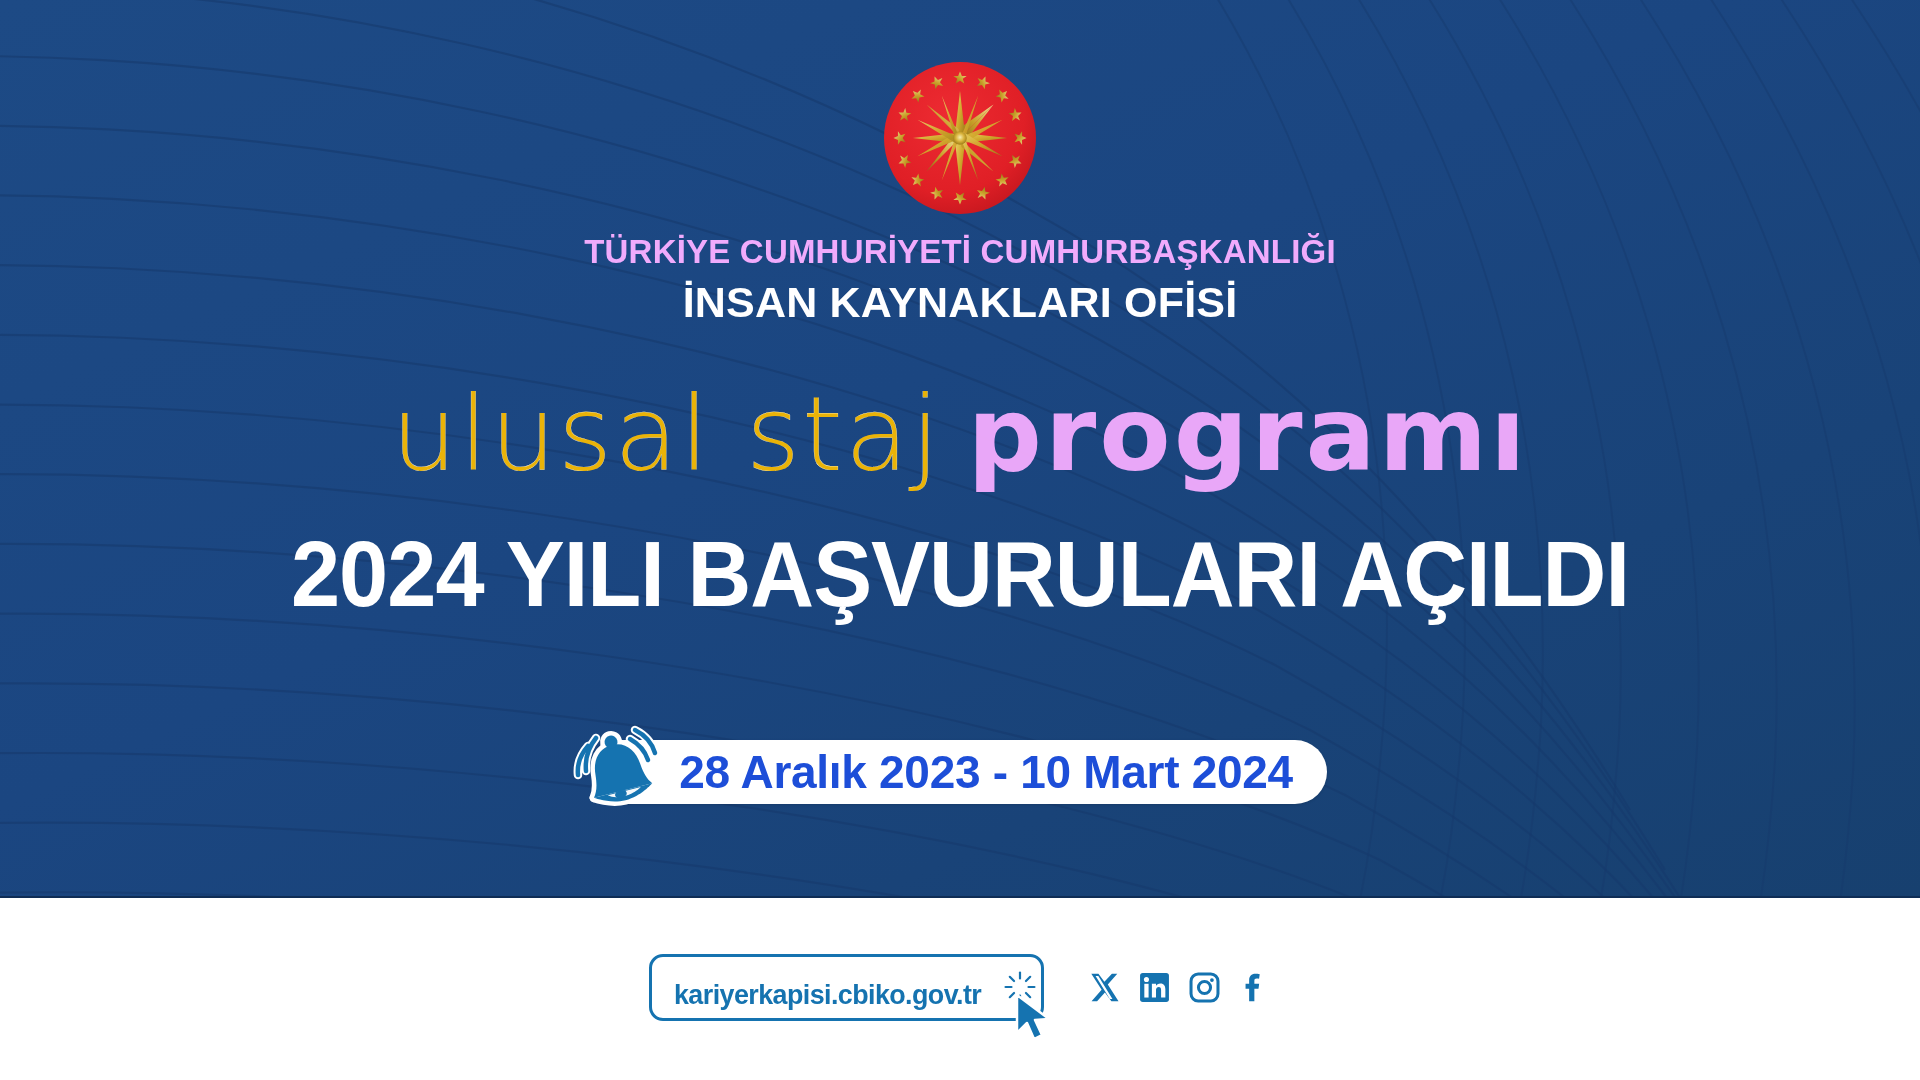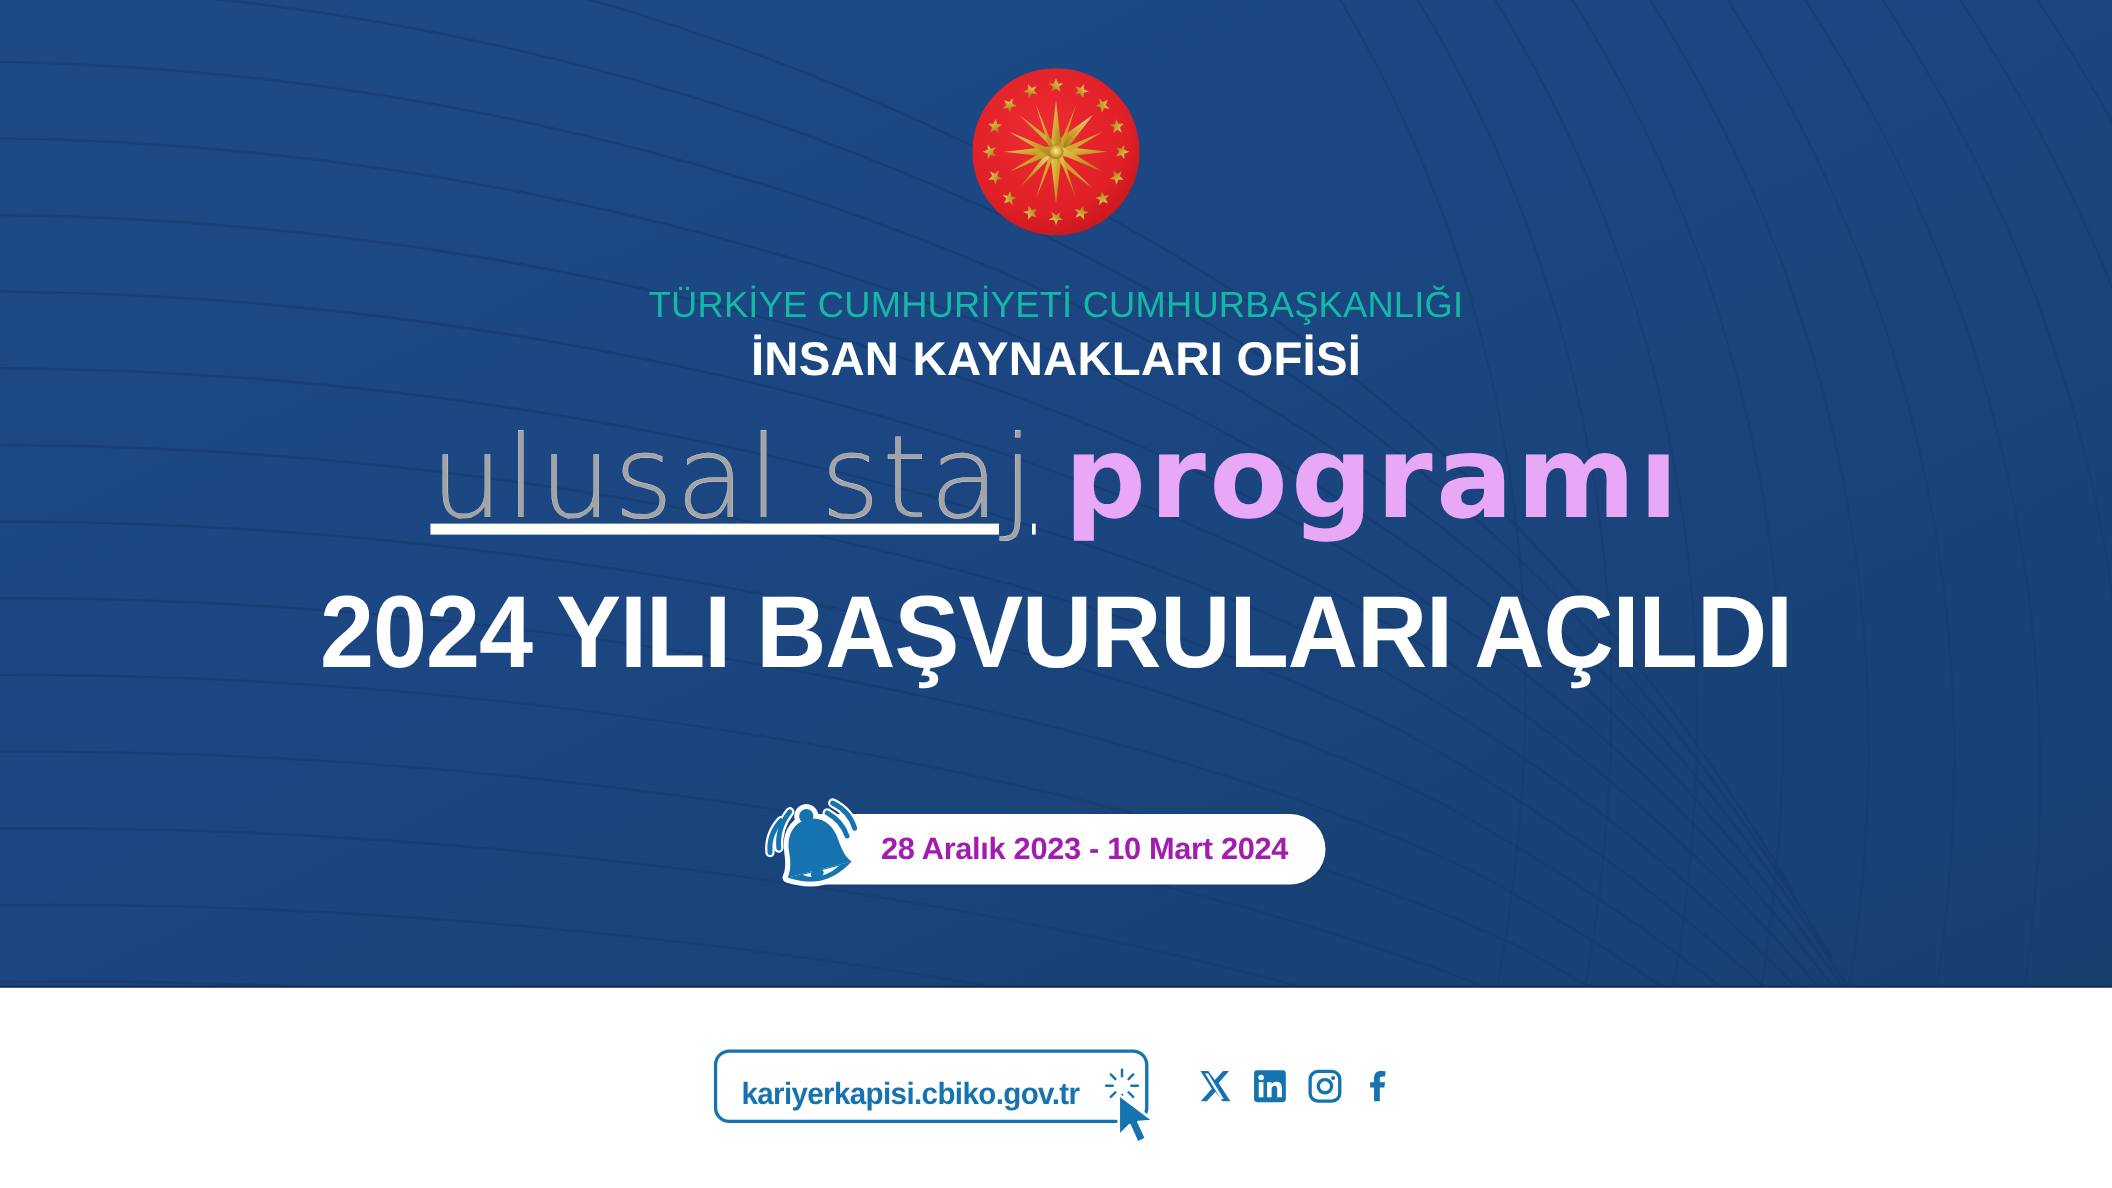--- a/index.html
+++ b/index.html
@@ -28,40 +28,39 @@
   .emblem-wrap{
     position:absolute;left:50%;top:62px;transform:translateX(-50%);
     width:152px;height:152px;
   }
 
   
   .org-block{
     position:absolute;left:0;top:232px;width:1920px;text-align:center;
   }
   .org-line1{
-    display:block;color:#14b8a6;font-size:33px;letter-spacing:0.2px;
-    font-weight:400;line-height:1.22;
-    font-family:"Liberation Sans", sans-serif;
-    margin-top:25px;
+    display:block;color:#f0abfc;font-size:33px;letter-spacing:0.2px;
+    font-weight:700;line-height:1.22;
+    font-family:"Liberation Sans", sans-serif;
   }
   .org-line2{
     display:block;color:#ffffff;font-size:43px;letter-spacing:0.2px;
     font-weight:bold;line-height:1.22;margin-top:4px;
     font-family:"Liberation Sans", sans-serif;
   }
 
   
   .program-title{
     position:absolute;left:0;top:382px;width:1920px;text-align:center;
     white-space:nowrap;
   }
   .program-title .t-bold{
-    color:#a3a3a3;font-size:104px;line-height:1;
+    color:#eab308;font-size:104px;line-height:1;
     font-family:"DejaVu Sans", sans-serif;
-    font-weight:300;letter-spacing:2px;text-decoration:underline;
+    font-weight:300;letter-spacing:2px;
     -webkit-text-stroke:0.2px #ffffff;
   }
   .program-title .t-thin{
     color:#f0abfc;font-size:104px;line-height:1;
     font-family:"DejaVu Sans", sans-serif;
     font-weight:700;letter-spacing:3px;
     opacity:0.97;
   }
 
   
@@ -82,21 +81,21 @@
     display:flex;justify-content:center;align-items:center;
   }
   .date-pill-group{position:relative;display:flex;align-items:center;}
   .date-pill{
     background:#ffffff;border-radius:40px;
     height:64px;display:flex;align-items:center;
     padding:0 34px 0 86px;
     box-shadow:0 1px 3px rgba(0,0,0,0.12);
   }
   .date-text{
-    color:#a21caf;font-size:28px;font-weight:bold;
+    color:#1d4ed8;font-size:46px;font-weight:bold;
     font-family:"Liberation Sans", sans-serif;
     letter-spacing:-0.3px;white-space:nowrap;
   }
   .bell-icon{
     position:absolute;left:-24px;top:50%;transform:translateY(-50%);
     width:100px;height:100px;
   }
 
   
   .footer{

